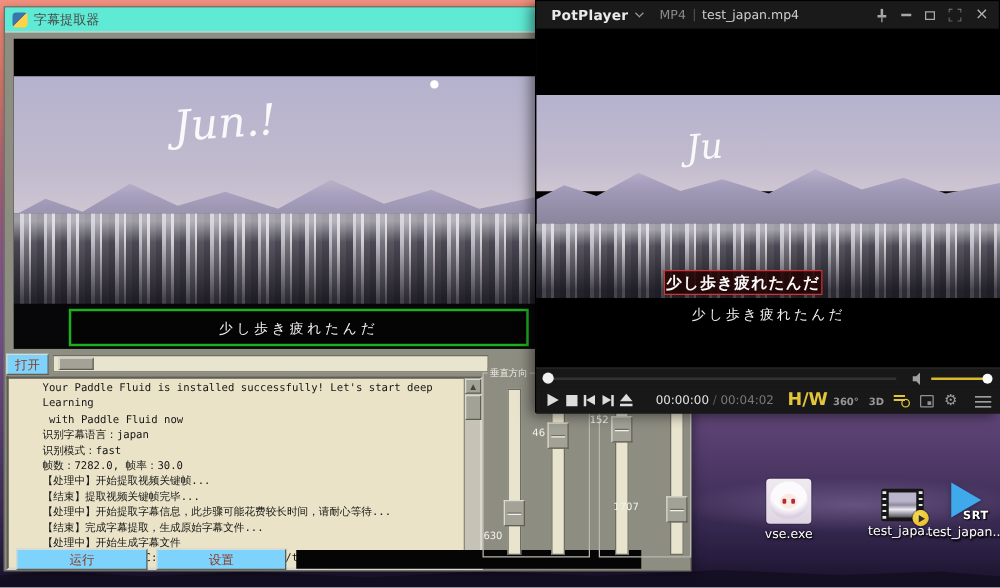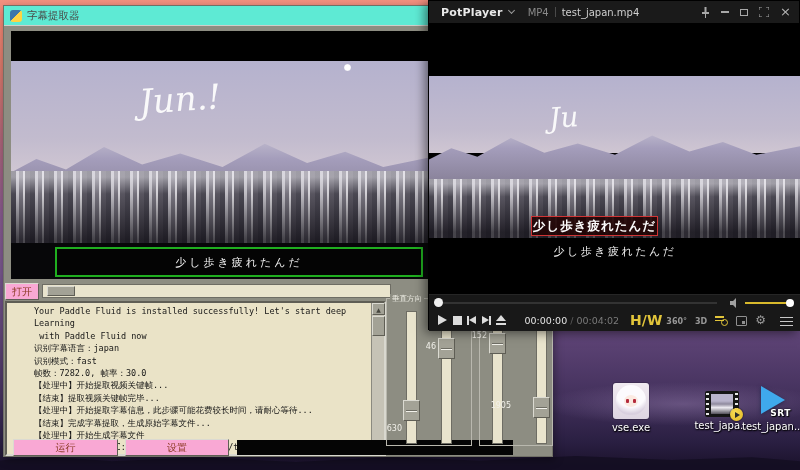--- a/index.html
+++ b/index.html
@@ -47,21 +47,21 @@
   .moon { border-radius:50%; background:radial-gradient(circle,#ffffff 0 55%,rgba(255,255,255,.25) 85%,transparent); }
   .handwrite { color:#fdfdfd; font-family:"DejaVu Serif", serif; font-style:italic; transform:rotate(-4deg); opacity:.95; }
   .scene-mtn { left:0; width:100%; background:linear-gradient(180deg,#d3cfdc 0%,#a49dbb 45%,#867f96 100%);
     clip-path:polygon(0 62%,6% 45%,13% 58%,22% 30%,31% 52%,40% 38%,50% 55%,60% 26%,70% 50%,79% 36%,88% 55%,100% 42%,100% 100%,0 100%); }
   .scene-town { left:0; width:100%;
     background-image:linear-gradient(180deg,rgba(232,230,238,.55) 0 8%,rgba(120,116,130,.1) 30%,rgba(15,13,20,.7) 90%),
       repeating-linear-gradient(90deg,#45434d 0 5px,#c6c4ca 5px 8px,#75727c 8px 12px,#dcdade 12px 14px,#55525c 14px 19px); }
   .scene-dark { left:0; width:100%; background:#070709; }
   .green-box { border:2px solid #1fae1f; background:rgba(4,4,4,.92); display:flex; align-items:center; justify-content:center; }
   .green-box span { color:#f4f4f4; font-size:11px; letter-spacing:3px; }
-  .tkbtn { background:#f9a8d4; border:1px solid; border-color:#dbdad1 #5f5e55 #5f5e55 #dbdad1; color:#8c3a24; font-size:10px;
+  .tkbtn { background:#7dd3fc; border:1px solid; border-color:#dbdad1 #5f5e55 #5f5e55 #dbdad1; color:#8c3a24; font-size:10px;
     display:flex; align-items:center; justify-content:center; cursor:default; }
   .prog-trough { background:#e9e4cd; border:1px solid #6e6d64; }
   .prog-thumb { left:4px; top:1px; width:28px; height:10px; background:#a3a296; border:1px solid; border-color:#dbdad1 #5f5e55 #5f5e55 #dbdad1; }
   .ex-log { left:1px; top:295px; width:381px; height:155px; background:#eae3c7; border:2px solid; border-color:#5f5e55 #d9d8cf #d9d8cf #5f5e55; }
   .ex-log .txt { position:absolute; left:3px; top:2px; right:15px; bottom:2px; font-family:"DejaVu Sans Mono", monospace;
     font-size:8.5px; line-height:12.4px; color:#161616; white-space:pre-wrap; overflow:hidden;margin-left:24px; }
   .ex-scroll { position:absolute; right:0; top:0; bottom:0; width:13px; background:#c6c3b6; border-left:1px solid #8b8a80; }
   .sc-btn { position:absolute; left:0; width:13px; height:12px; background:#a3a296; border:1px solid; border-color:#dbdad1 #5f5e55 #5f5e55 #dbdad1;
     font-size:6px; color:#45453d; display:flex; align-items:center; justify-content:center; }
   .sc-thumb { position:absolute; left:0; top:13px; width:13px; height:20px; background:#a3a296; border:1px solid; border-color:#dbdad1 #5f5e55 #5f5e55 #dbdad1; }
@@ -212,21 +212,21 @@
     <div class="abs trough" style="left:437px; top:305px; height:133px;"></div>
     <div class="abs handle" style="left:434px; top:332px;"></div>
     <div class="abs slval" style="left:408px; top:336px; width:24px;">46</div>
 
     <div class="abs trough" style="left:488px; top:305px; height:133px;"></div>
     <div class="abs handle" style="left:485px; top:327px;"></div>
     <div class="abs slval" style="left:454px; top:325px; width:29px;">152</div>
 
     <div class="abs trough" style="left:532px; top:305px; height:133px;"></div>
     <div class="abs handle" style="left:529px; top:391px;"></div>
-    <div class="abs slval" style="left:477px; top:395px; width:30px;">1905</div>
+    <div class="abs slval" style="left:477px; top:395px; width:30px;">1707</div>
   </div>
 
   <div class="abs ppwin">
     <div class="abs pp-title">
       <span class="pp-name">PotPlayer</span>
       <span class="pp-caret"></span>
       <span class="pp-fmt">MP4</span>
       <span class="pp-sep"></span>
       <span class="pp-file">test_japan.mp4</span>
       <span class="pp-caps">

